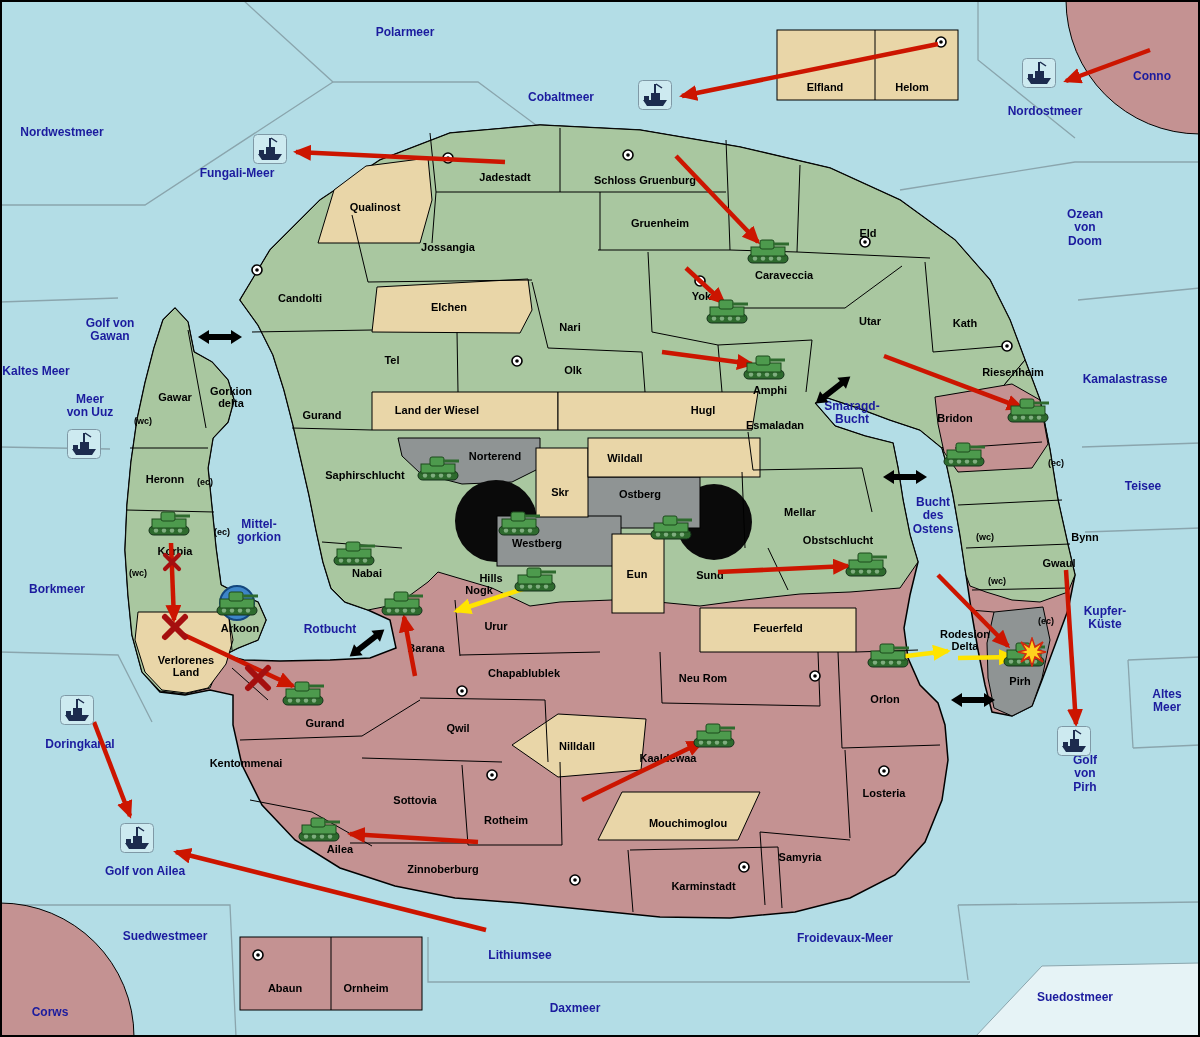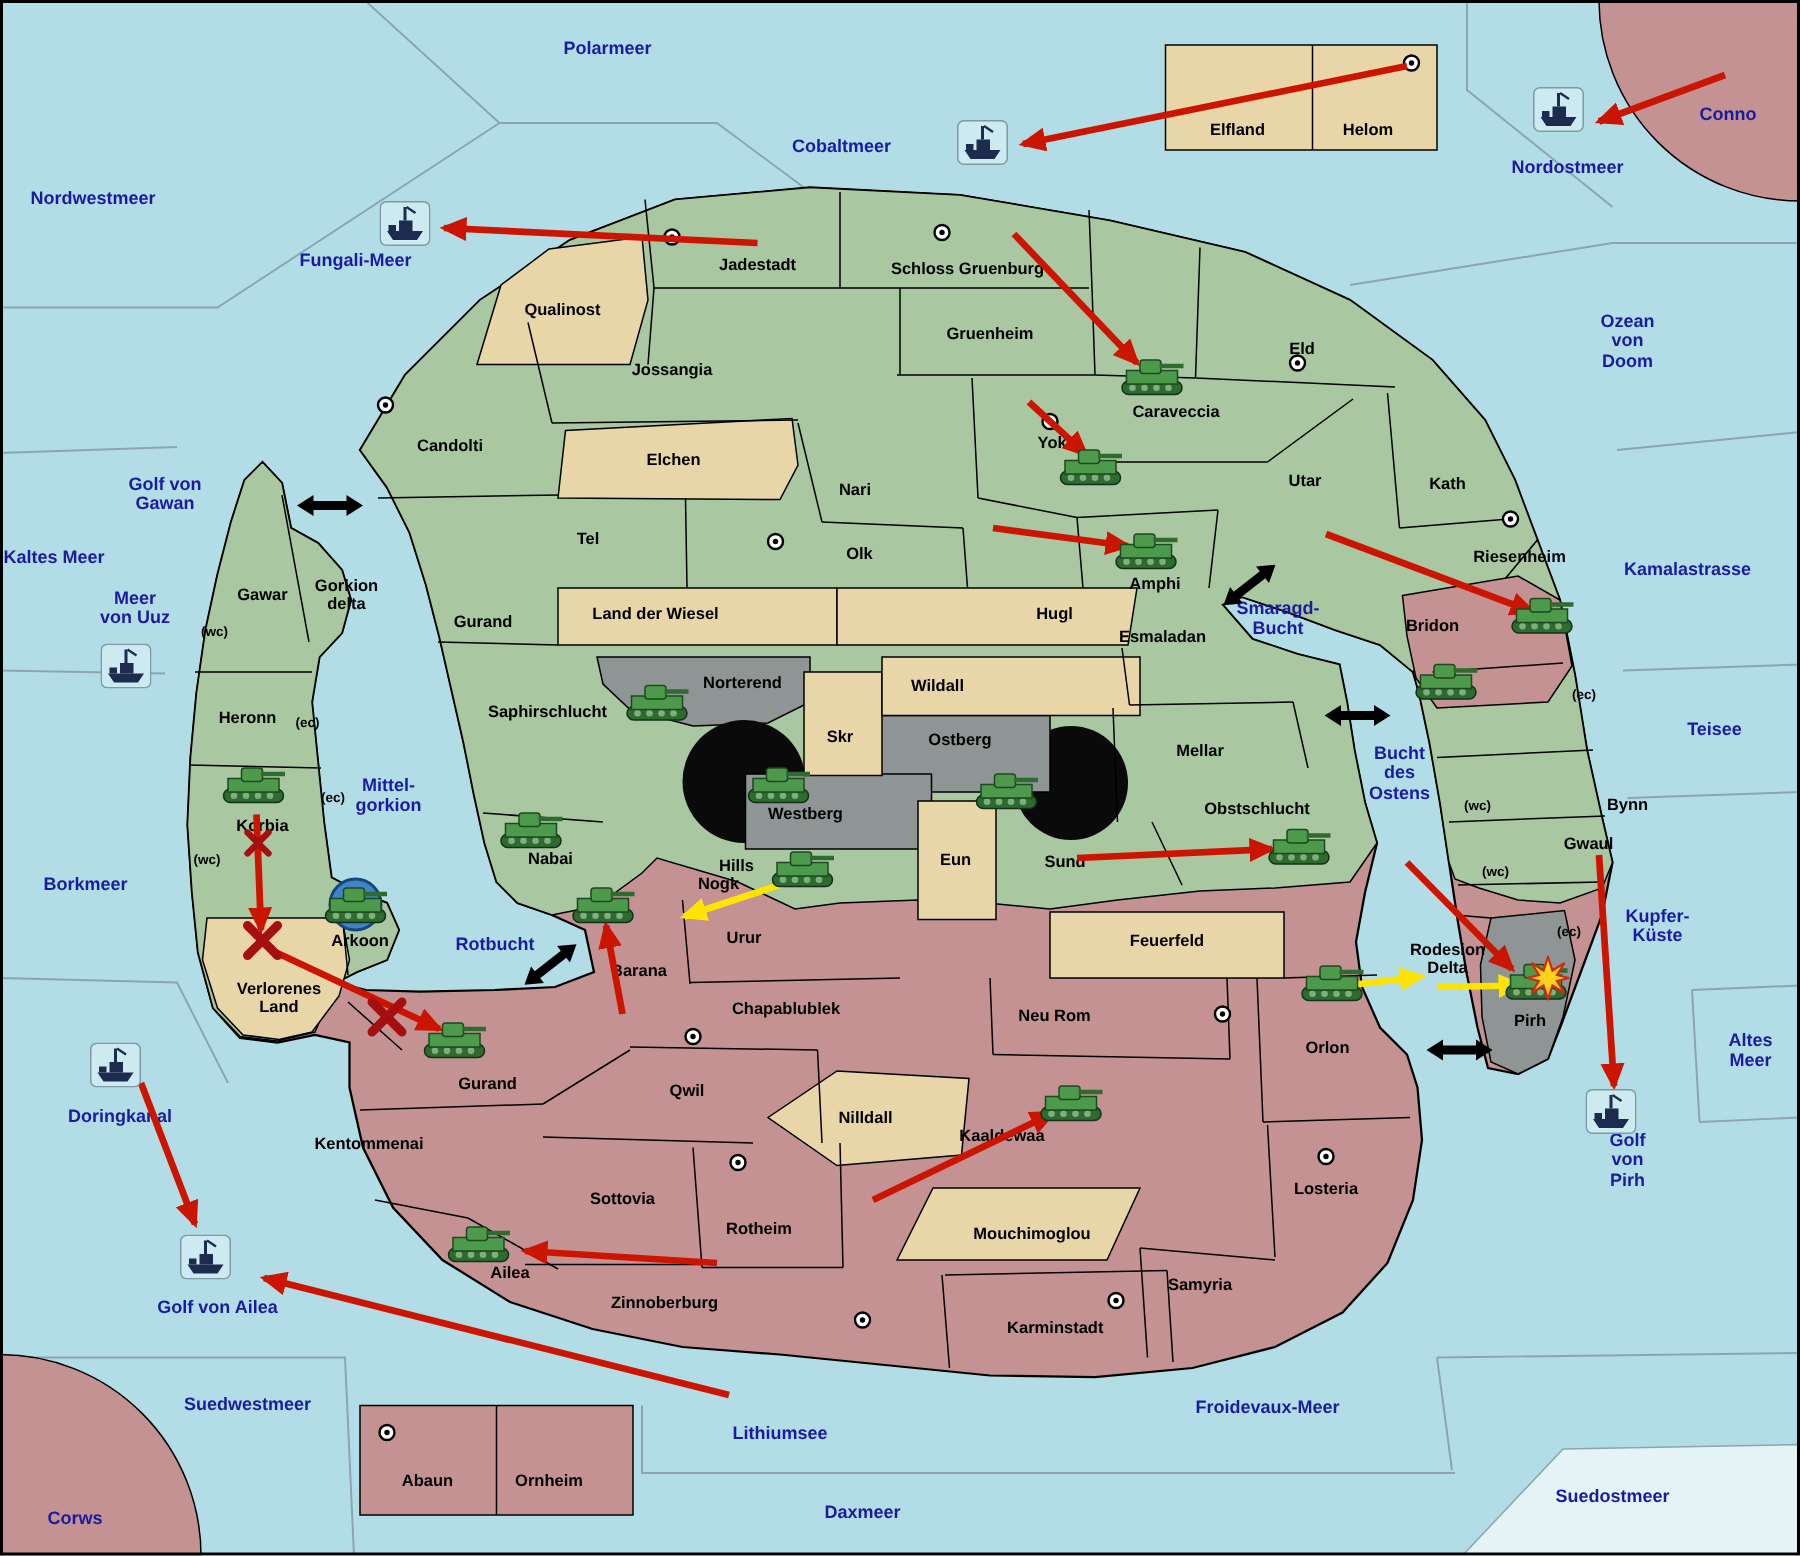--- a/index.html
+++ b/index.html
@@ -287,21 +287,21 @@
       <div class="lbl terr" data-interactable="true" style="left: 437px; top: 410px;">Land der Wiesel</div>
       <div class="lbl terr" data-interactable="true" style="left: 703px; top: 410px;">Hugl</div>
       <div class="lbl terr" data-interactable="true" style="left: 775px; top: 425px;">Esmaladan</div>
       <div class="lbl terr" data-interactable="true" style="left: 955px; top: 418px;">Bridon</div>
       <div class="lbl terr" data-interactable="true" style="left: 165px; top: 479px;">Heronn</div>
       <div class="lbl terr" data-interactable="true" style="left: 365px; top: 475px;">Saphirschlucht</div>
       <div class="lbl terr" data-interactable="true" style="left: 495px; top: 456px;">Norterend</div>
       <div class="lbl terr" data-interactable="true" style="left: 625px; top: 458px;">Wildall</div>
       <div class="lbl terr" data-interactable="true" style="left: 560px; top: 492px;">Skr</div>
       <div class="lbl terr" data-interactable="true" style="left: 640px; top: 494px;">Ostberg</div>
-      <div class="lbl terr" data-interactable="true" style="left: 800px; top: 501px;">Mellar</div>
+      <div class="lbl terr" data-interactable="true" style="left: 800px; top: 512px;">Mellar</div>
       <div class="lbl terr" data-interactable="true" style="left: 1085px; top: 537px;">Bynn</div>
       <div class="lbl terr" data-interactable="true" style="left: 537px; top: 543px;">Westberg</div>
       <div class="lbl terr" data-interactable="true" style="left: 637px; top: 574px;">Eun</div>
       <div class="lbl terr" data-interactable="true" style="left: 710px; top: 575px;">Sund</div>
       <div class="lbl terr" data-interactable="true" style="left: 838px; top: 540px;">Obstschlucht</div>
       <div class="lbl terr" data-interactable="true" style="left: 175px; top: 551px;">Korbia</div>
       <div class="lbl terr" data-interactable="true" style="left: 367px; top: 573px;">Nabai</div>
       <div class="lbl terr" data-interactable="true" style="left: 1059px; top: 563px;">Gwaul</div>
       <div class="lbl terr" data-interactable="true" style="left: 491px; top: 578px;">Hills</div>
       <div class="lbl terr" data-interactable="true" style="left: 240px; top: 628px;">Arkoon</div>

